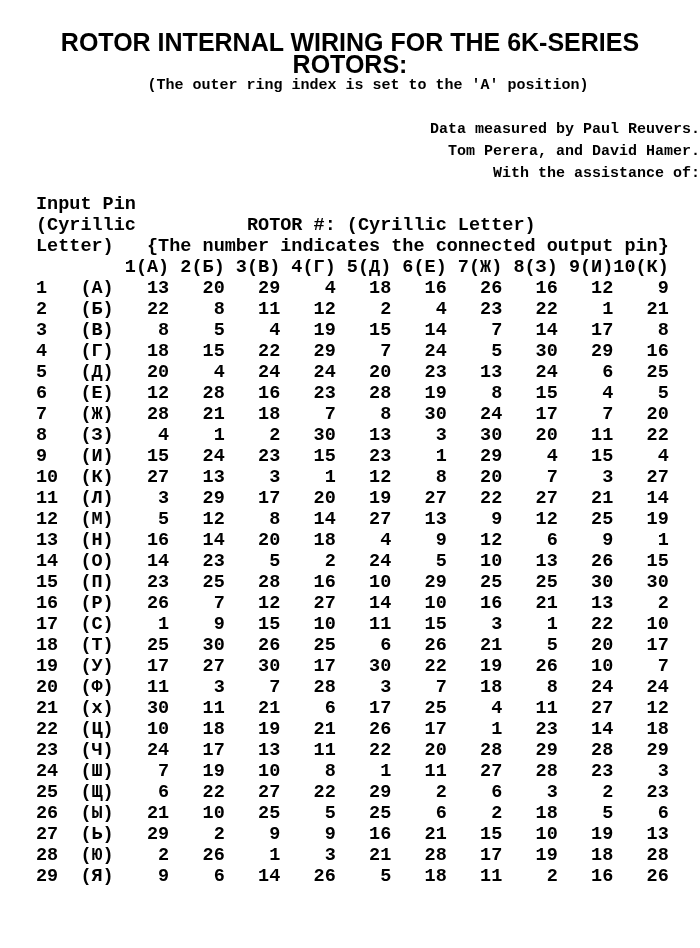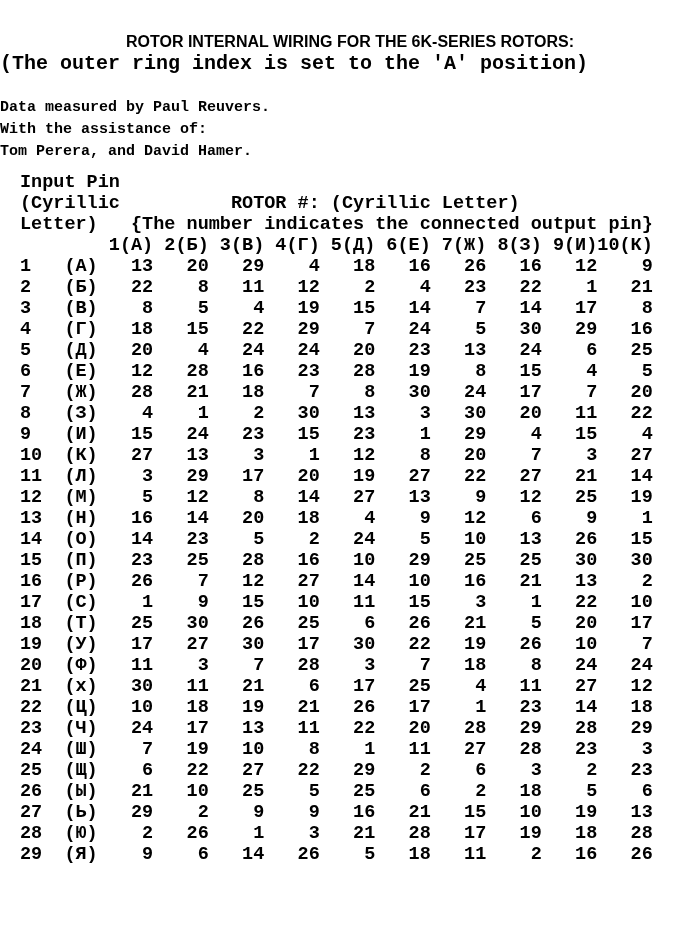--- a/index.html
+++ b/index.html
@@ -4,53 +4,54 @@
 <style>
   html,body{margin:0;padding:0;background:#ffffff;}
   .page{
     position:relative;
     width:700px;height:948px;
     background:#ffffff;color:#000000;
     overflow:hidden;
   }
   .title{
     font-family:"Liberation Sans", sans-serif;
-    font-size:16px;font-weight:bold;
+    font-size:25px;font-weight:bold;
     text-align:center;
     margin:0;padding-top:31px;
     line-height:22px;
   }
   .mono{
     font-family:"Liberation Mono","DejaVu Sans Mono", monospace;
     font-weight:bold;
   }
   .sub{
-    font-size:20px;line-height:22px;text-align:left;
+    font-size:15px;line-height:22px;text-align:center;
     white-space:pre;
+    margin-left:36px;
   }
   .credits{margin-top:22px;}
   .credits .credit-line{
-    font-size:15px;line-height:22px;text-align:left;white-space:pre;
+    font-size:15px;line-height:22px;text-align:right;white-space:pre;
   }
   .tablewrap{
     margin-top:9px;
-    padding-left:20px;
+    padding-left:36px;
     font-size:18.5px;
     line-height:21px;
     white-space:pre;
   }
 </style>
 </head>
 <body>
 
 <div class="page">
   <h1 class="title">ROTOR INTERNAL WIRING FOR THE 6K-SERIES ROTORS:</h1>
 
   <div class="sub mono">(The outer ring index is set to the 'A' position)</div>
 
   <div class="credits">
     <div class="credit-line mono">Data measured by Paul Reuvers.</div>
+    <div class="credit-line mono">Tom Perera, and David Hamer.</div>
     <div class="credit-line mono">With the assistance of:</div>
-    <div class="credit-line mono">Tom Perera, and David Hamer.</div>
   </div>
 
   <div class="tablewrap mono" id="wiring-table"><div>Input Pin</div><div>(Cyrillic          ROTOR #: (Cyrillic Letter)</div><div>Letter)   {The number indicates the connected output pin}</div><div>        1(А) 2(Б) 3(В) 4(Г) 5(Д) 6(Е) 7(Ж) 8(З) 9(И)10(К)</div><div>1   (А)   13   20   29    4   18   16   26   16   12    9</div><div>2   (Б)   22    8   11   12    2    4   23   22    1   21</div><div>3   (В)    8    5    4   19   15   14    7   14   17    8</div><div>4   (Г)   18   15   22   29    7   24    5   30   29   16</div><div>5   (Д)   20    4   24   24   20   23   13   24    6   25</div><div>6   (Е)   12   28   16   23   28   19    8   15    4    5</div><div>7   (Ж)   28   21   18    7    8   30   24   17    7   20</div><div>8   (З)    4    1    2   30   13    3   30   20   11   22</div><div>9   (И)   15   24   23   15   23    1   29    4   15    4</div><div>10  (К)   27   13    3    1   12    8   20    7    3   27</div><div>11  (Л)    3   29   17   20   19   27   22   27   21   14</div><div>12  (М)    5   12    8   14   27   13    9   12   25   19</div><div>13  (Н)   16   14   20   18    4    9   12    6    9    1</div><div>14  (О)   14   23    5    2   24    5   10   13   26   15</div><div>15  (П)   23   25   28   16   10   29   25   25   30   30</div><div>16  (Р)   26    7   12   27   14   10   16   21   13    2</div><div>17  (С)    1    9   15   10   11   15    3    1   22   10</div><div>18  (Т)   25   30   26   25    6   26   21    5   20   17</div><div>19  (У)   17   27   30   17   30   22   19   26   10    7</div><div>20  (Ф)   11    3    7   28    3    7   18    8   24   24</div><div>21  (х)   30   11   21    6   17   25    4   11   27   12</div><div>22  (Ц)   10   18   19   21   26   17    1   23   14   18</div><div>23  (Ч)   24   17   13   11   22   20   28   29   28   29</div><div>24  (Ш)    7   19   10    8    1   11   27   28   23    3</div><div>25  (Щ)    6   22   27   22   29    2    6    3    2   23</div><div>26  (Ы)   21   10   25    5   25    6    2   18    5    6</div><div>27  (Ь)   29    2    9    9   16   21   15   10   19   13</div><div>28  (Ю)    2   26    1    3   21   28   17   19   18   28</div><div>29  (Я)    9    6   14   26    5   18   11    2   16   26</div></div>
 </div>
 
 </body></html>

